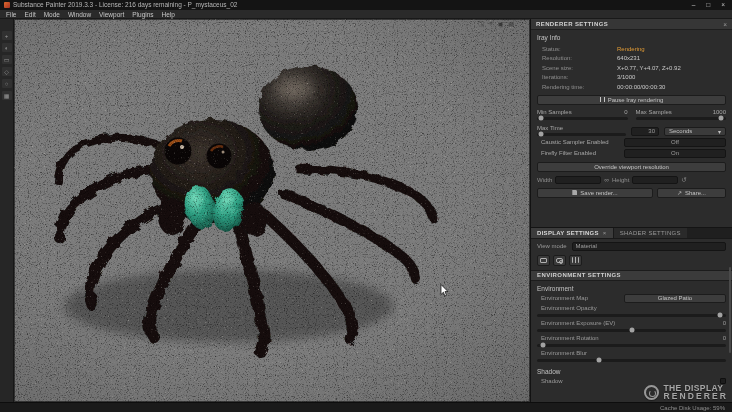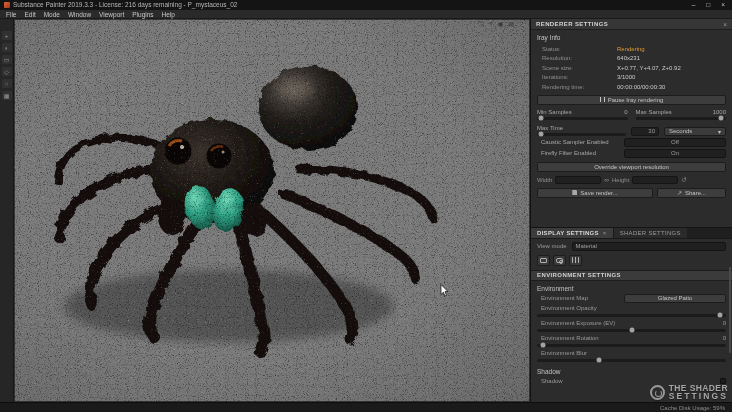--- a/index.html
+++ b/index.html
@@ -418,18 +418,18 @@
     </div>
   </div>
 
   <div class="statusbar">
     <span>Cache Disk Usage: 59%</span>
   </div>
 
   <div class="watermark">
     <div class="wm-logo"></div>
     <div class="wm-text">
-      <div class="l1">THE SHADER</div>
-      <div class="l2">SETTINGS</div>
+      <div class="l1">THE DISPLAY</div>
+      <div class="l2">RENDERER</div>
     </div>
   </div>
 
 </div>
 
 </body></html>

